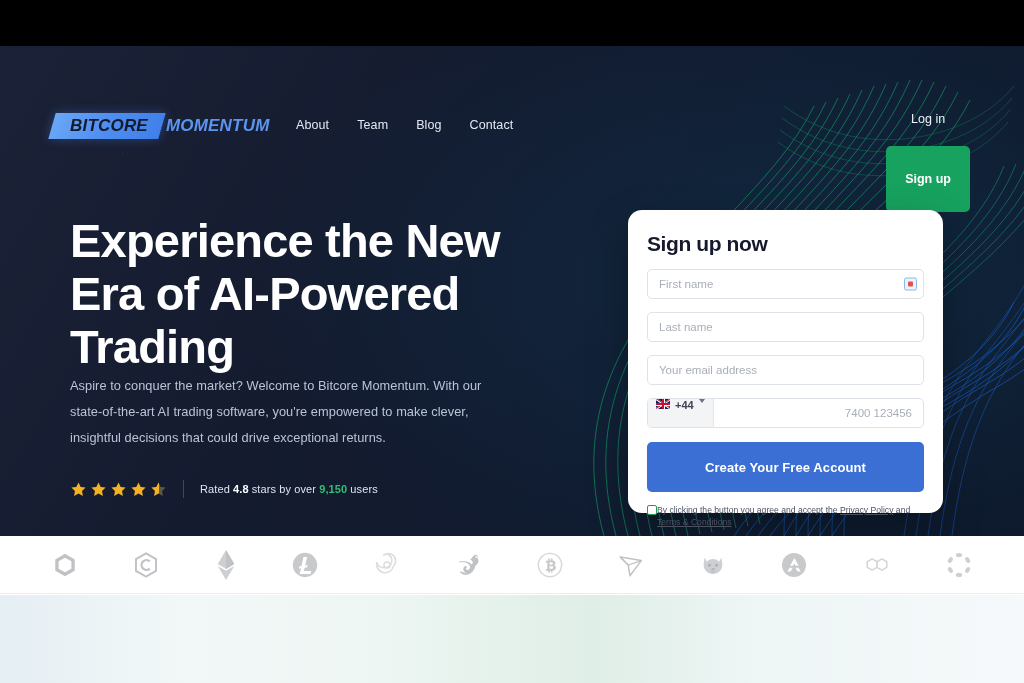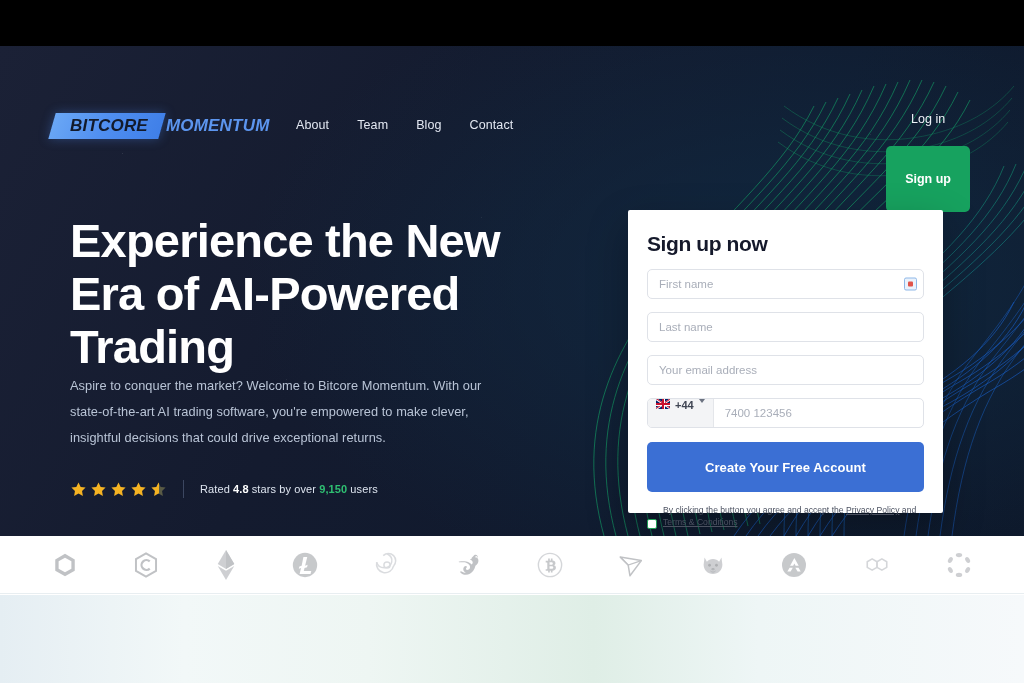--- a/index.html
+++ b/index.html
@@ -79,21 +79,21 @@
   .rating-row { margin-top:30px; display:flex; align-items:center; }
   .stars { display:flex; gap:3px; align-items:center; }
   .rating-sep { width:1px; height:18px; background:#3c4761; margin:0 16px; }
   .rating-text { font-size:11px; color:#dde4ef; letter-spacing:.1px; }
   .rating-text b { font-weight:700; color:#ffffff; }
   .rating-users { color:#2fbf72; font-weight:700; }
 
   
   .card {
     position:absolute; left:628px; top:164px; width:315px; height:303px;
-    background:#ffffff; border-radius:2px; z-index:8;
+    background:#ffffff; border-radius:14px; z-index:8;
     box-shadow:0 16px 40px rgba(0,0,0,.30);
     padding:22px 19px 0 19px;
   }
   .card-title { font-size:21px; font-weight:700; color:#15192b; letter-spacing:-.4px; }
   .field {
     position:relative; margin-top:13px; height:30px;
     border:1px solid #dfe2e8; border-radius:5px; background:#fff;
     display:flex; align-items:center;
   }
   .field input {
@@ -125,28 +125,28 @@
   .flag .r1 { transform:rotate(34deg); }
   .flag .r2 { transform:rotate(-34deg); }
   .flag .cv { position:absolute; left:0; top:3.5px; width:14px; height:3px; background:#fff; }
   .flag .ch { position:absolute; left:5.5px; top:0; width:3px; height:10px; background:#fff; }
   .flag .cv2 { position:absolute; left:0; top:4.2px; width:14px; height:1.6px; background:#C8102E; }
   .flag .ch2 { position:absolute; left:6.2px; top:0; width:1.6px; height:10px; background:#C8102E; }
   .cc-code { font-size:11px; color:#3f4553; font-weight:700; }
   .cc-caret { width:0; height:0; border-left:3px solid transparent; border-right:3px solid transparent;
     border-top:4px solid #6b7280; }
   .phone-field input { border:none; outline:none; background:transparent; flex:1;
-    padding:0 11px; font-size:11.5px; color:#3a4050; font-family:"Liberation Sans", sans-serif; }
+    padding:0 11px; font-size:11.5px; color:#3a4050; font-family:"Liberation Sans", sans-serif;text-align:right; }
   .phone-field input::placeholder { color:#a9aeb9; }
   .cta {
     margin-top:14px; width:100%; height:50px; border:none; border-radius:5px;
     background:#3b6fd4; color:#fff; font-size:13px; font-weight:700; cursor:pointer;
     letter-spacing:.1px; font-family:"Liberation Sans", sans-serif;
   }
-  .terms { margin-top:12px; display:flex; align-items:flex-end; gap:6px; }
+  .terms { margin-top:12px; display:flex; align-items:flex-start; }
   .tcheck {
     flex:none; width:10px; height:10px; margin-top:1px;
     border:1.6px solid #1f9d55; border-radius:2px; background:#fff; cursor:pointer;
   }
   .terms-text { font-size:8.6px; line-height:1.45; color:#4b5160; }
   .terms-text a { color:#4b5160; text-decoration:underline; }
 
   
   .crypto-strip {
     position:absolute; left:0; top:536px; width:1024px; height:58px;

